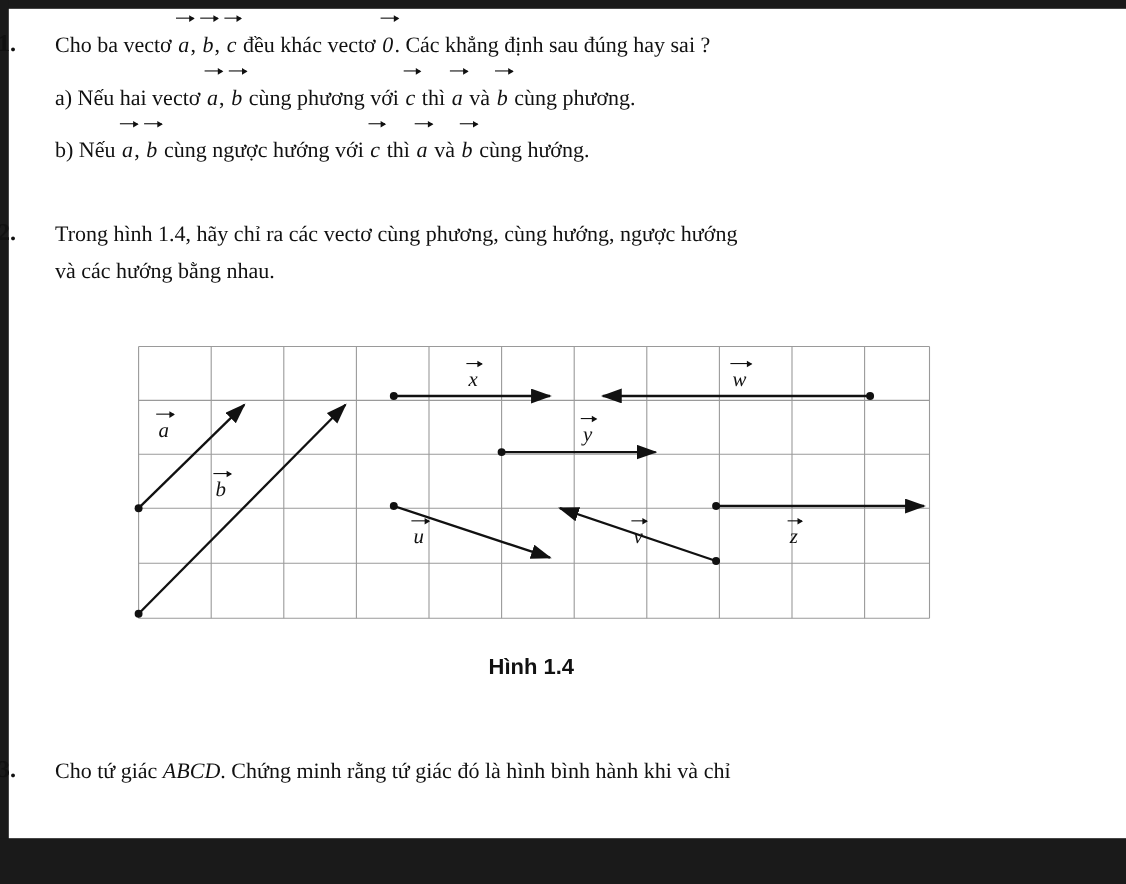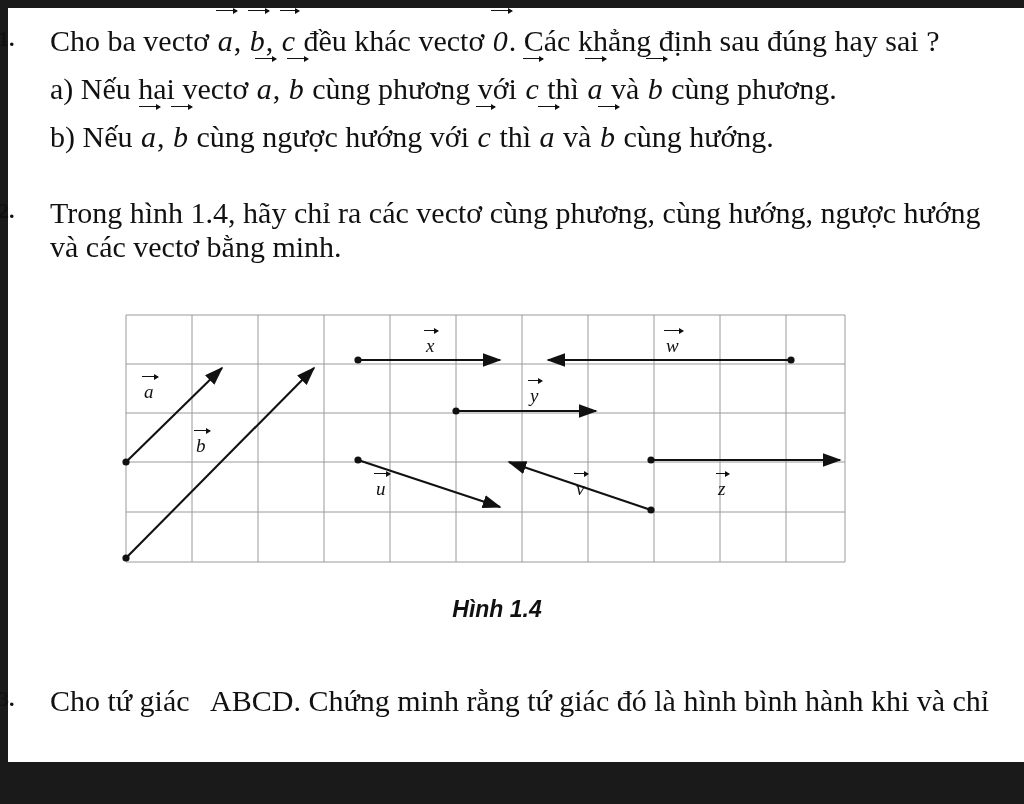--- a/index.html
+++ b/index.html
@@ -22,21 +22,21 @@
   .content{position:absolute;left:0;top:8px;width:1024px;height:754px;}
 
   .qnum{
     position:absolute;
     font-weight:bold;
     font-size:22px;
     font-family:"Liberation Serif", serif;
   }
   .line{
     position:absolute;
-    font-size:30px;
+    font-size:20px;
     line-height:30px;
     font-family:"Liberation Serif", serif;
     white-space:nowrap;
   }
   
   .vec{
     position:relative;
     display:inline-block;
     font-style:italic;
     padding:0 1px;
@@ -62,27 +62,27 @@
     position:relative;display:inline-block;font-style:italic;padding:0 2px;
   }
   .vecwide::after{
     content:"";position:absolute;left:0;right:-2px;top:-0.42em;height:0;border-top:1.6px solid #111;
   }
   .vecwide::before{
     content:"";position:absolute;right:-3px;top:-0.42em;width:0;height:0;
     border-left:5px solid #111;border-top:3px solid transparent;border-bottom:3px solid transparent;
     transform:translateY(-2.1px);
   }
-  .it{margin-left:13px;}
+  .it{font-style:italic;}
 
   
   .figure{position:absolute;left:118px;top:305px;width:730px;height:260px;}
   .caption{
-    position:absolute;left:132px;top:588px;width:730px;
-    text-align:center;font-size:23px;font-style:italic;font-weight:bold;
+    position:absolute;left:118px;top:588px;width:730px;
+    text-align:center;font-size:20px;font-weight:bold;
     font-family:"Liberation Sans", sans-serif;
   }
   .vlabel{
     position:absolute;
     font-size:19px;font-style:italic;
     font-family:"Liberation Serif", serif;
   }
   .vlabel::after{
     content:"";position:absolute;left:-2px;right:-4px;top:-5px;height:0;border-top:1.6px solid #111;
   }
@@ -112,21 +112,21 @@
     <div class="line" style="left:50px;top:66px;">
       a) Nếu hai vectơ <span class="vec">a</span>, <span class="vec">b</span> cùng phương với <span class="vec">c</span> thì <span class="vec">a</span> và <span class="vec">b</span> cùng phương.
     </div>
 
     <div class="line" style="left:50px;top:114px;">
       b) Nếu <span class="vec">a</span>, <span class="vec">b</span> cùng ngược hướng với <span class="vec">c</span> thì <span class="vec">a</span> và <span class="vec">b</span> cùng hướng.
     </div>
 
     <div class="qnum" style="left:-2px;top:190px;">2.</div>
     <div class="line" style="left:50px;top:190px;text-align:center;">Trong hình 1.4, hãy chỉ ra các vectơ cùng phương, cùng hướng, ngược hướng</div>
-    <div class="line" style="left:50px;top:224px;">và các vectơ bằng minh.</div>
+    <div class="line" style="left:50px;top:224px;">và các hướng bằng nhau.</div>
 
     <div class="figure">
       <svg width="730" height="260" viewBox="0 0 730 260">
         <defs>
           <marker id="ah" markerWidth="9" markerHeight="9" refX="8.2" refY="3.2" orient="auto">
             <path d="M0,0 L9,3.2 L0,6.4 z" fill="#111"></path>
           </marker>
         </defs>
 
         <g stroke="#9a9a9a" stroke-width="1">

